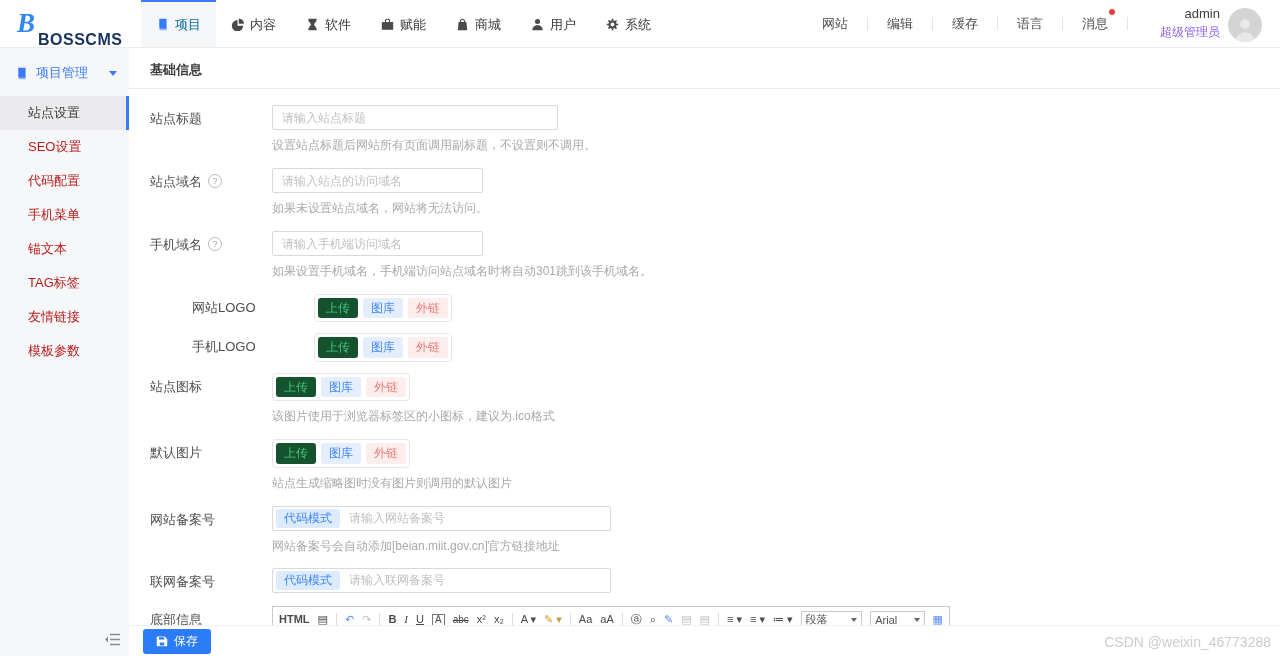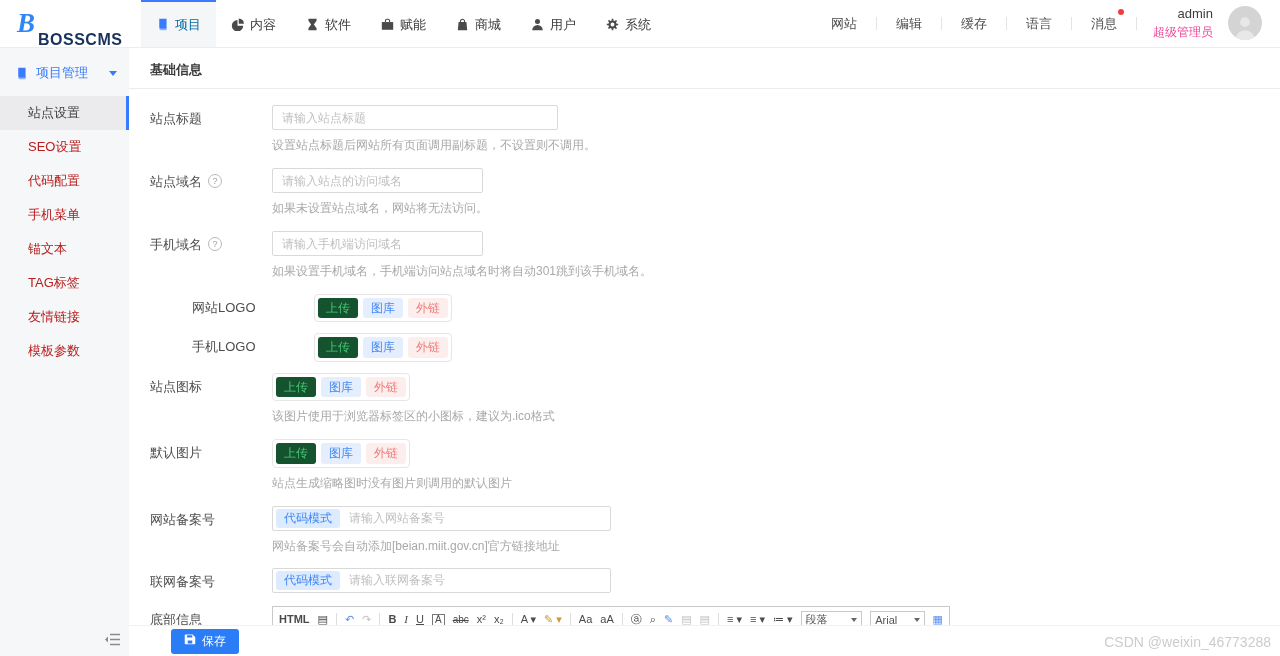--- a/index.html
+++ b/index.html
@@ -17,24 +17,24 @@
   .nav { display:flex; align-items:stretch; }
   .nav-tab { display:flex; align-items:center; gap:6px; padding:0 15px; font-size:13px;
     color:#3d3d3d; cursor:pointer; border-top:2px solid transparent; }
   .nav-tab svg { width:13px; height:13px; color:#4a4a4a; }
   .nav-tab.active { background:#f5f6f7; border-top-color:#3a7bfd; color:#0369a1;font-family:Liberation Serif, serif; }
   .nav-tab.active svg { color:#3a7bfd; }
   .hmenu { margin-left:auto; display:flex; align-items:center; padding-right:10px; }
   .hmenu-item { font-size:13px; color:#4d4d4d; padding:0 19px; position:relative; cursor:pointer; white-space:nowrap; }
   .hmenu-sep { width:1px; height:13px; background:#e4e4e4; }
   .hmenu-dot { position:absolute; top:-6px; right:12px; width:6px; height:6px; border-radius:50%; background:#f23d3d; }
-  .huser { display:flex; align-items:center; gap:15px; padding:0 8px 0 16px; cursor:pointer; }
+  .huser { display:flex; align-items:flex-end; gap:8px; padding:0 8px 0 16px; cursor:pointer; }
   .huser-txt { text-align:right; line-height:1.45; }
   .huser-name { font-size:13px; color:#3d3d3d; }
-  .huser-role { font-size:12px; color:#ec4899; }
+  .huser-role { font-size:12px; color:#8b5cf6;margin-left:16px; }
   .avatar { width:34px; height:34px; border-radius:50%; background:#d4d4d4; overflow:hidden;
     display:flex; align-items:flex-end; justify-content:center; }
   .avatar svg { width:26px; height:26px; color:#e8e8e8; }
 
   
   .sidebar { position:absolute; top:48px; left:0; bottom:0; width:129px; background:#f6f7f8; }
   .side-group { display:flex; align-items:center; gap:8px; padding:16px 12px 14px 15px;
     font-size:13px; color:#3a7bfd; cursor:pointer; }
   .side-group svg { width:13px; height:13px; color:#3a7bfd; }
   .caret-down { margin-left:auto; width:0; height:0; border-left:4px solid transparent;
@@ -89,23 +89,23 @@
   .tb-sep { width:1px; height:14px; background:#ddd; flex:none; }
   .tb-select { display:inline-flex; align-items:center; justify-content:space-between;
     border:1px solid #c9c9c9; height:18px; padding:0 4px; font-size:11px; color:#555;
     background:#fff; cursor:pointer; gap:6px; }
   .tb-select .sel-caret { width:0; height:0; border-left:3px solid transparent;
     border-right:3px solid transparent; border-top:4px solid #666; }
 
   
   .bottombar { position:absolute; left:129px; right:0; bottom:0; height:31px; background:#fff;
     border-top:1px solid #f0f1f2; z-index:4; display:flex; align-items:center; padding-left:14px; }
-  .save-btn { display:inline-flex; align-items:flex-start; gap:6px; background:#2b7cf7; color:#fff;
+  .save-btn { display:inline-flex; align-items:center; gap:6px; background:#2b7cf7; color:#fff;
     border:none; border-radius:3px; padding:4px 13px; font-size:12px; cursor:pointer;
-    font-family:Liberation Mono, monospace;margin-left:28px; }
+    font-family:Liberation Mono, monospace; }
   .save-btn svg { width:12px; height:12px; }
   .watermark { position:absolute; right:9px; bottom:6px; font-size:14px; color:#ccc; z-index:6; }
 </style>
 </head>
 <body>
 
 <div class="app">
 
   <div class="header">
     <div class="logo">

